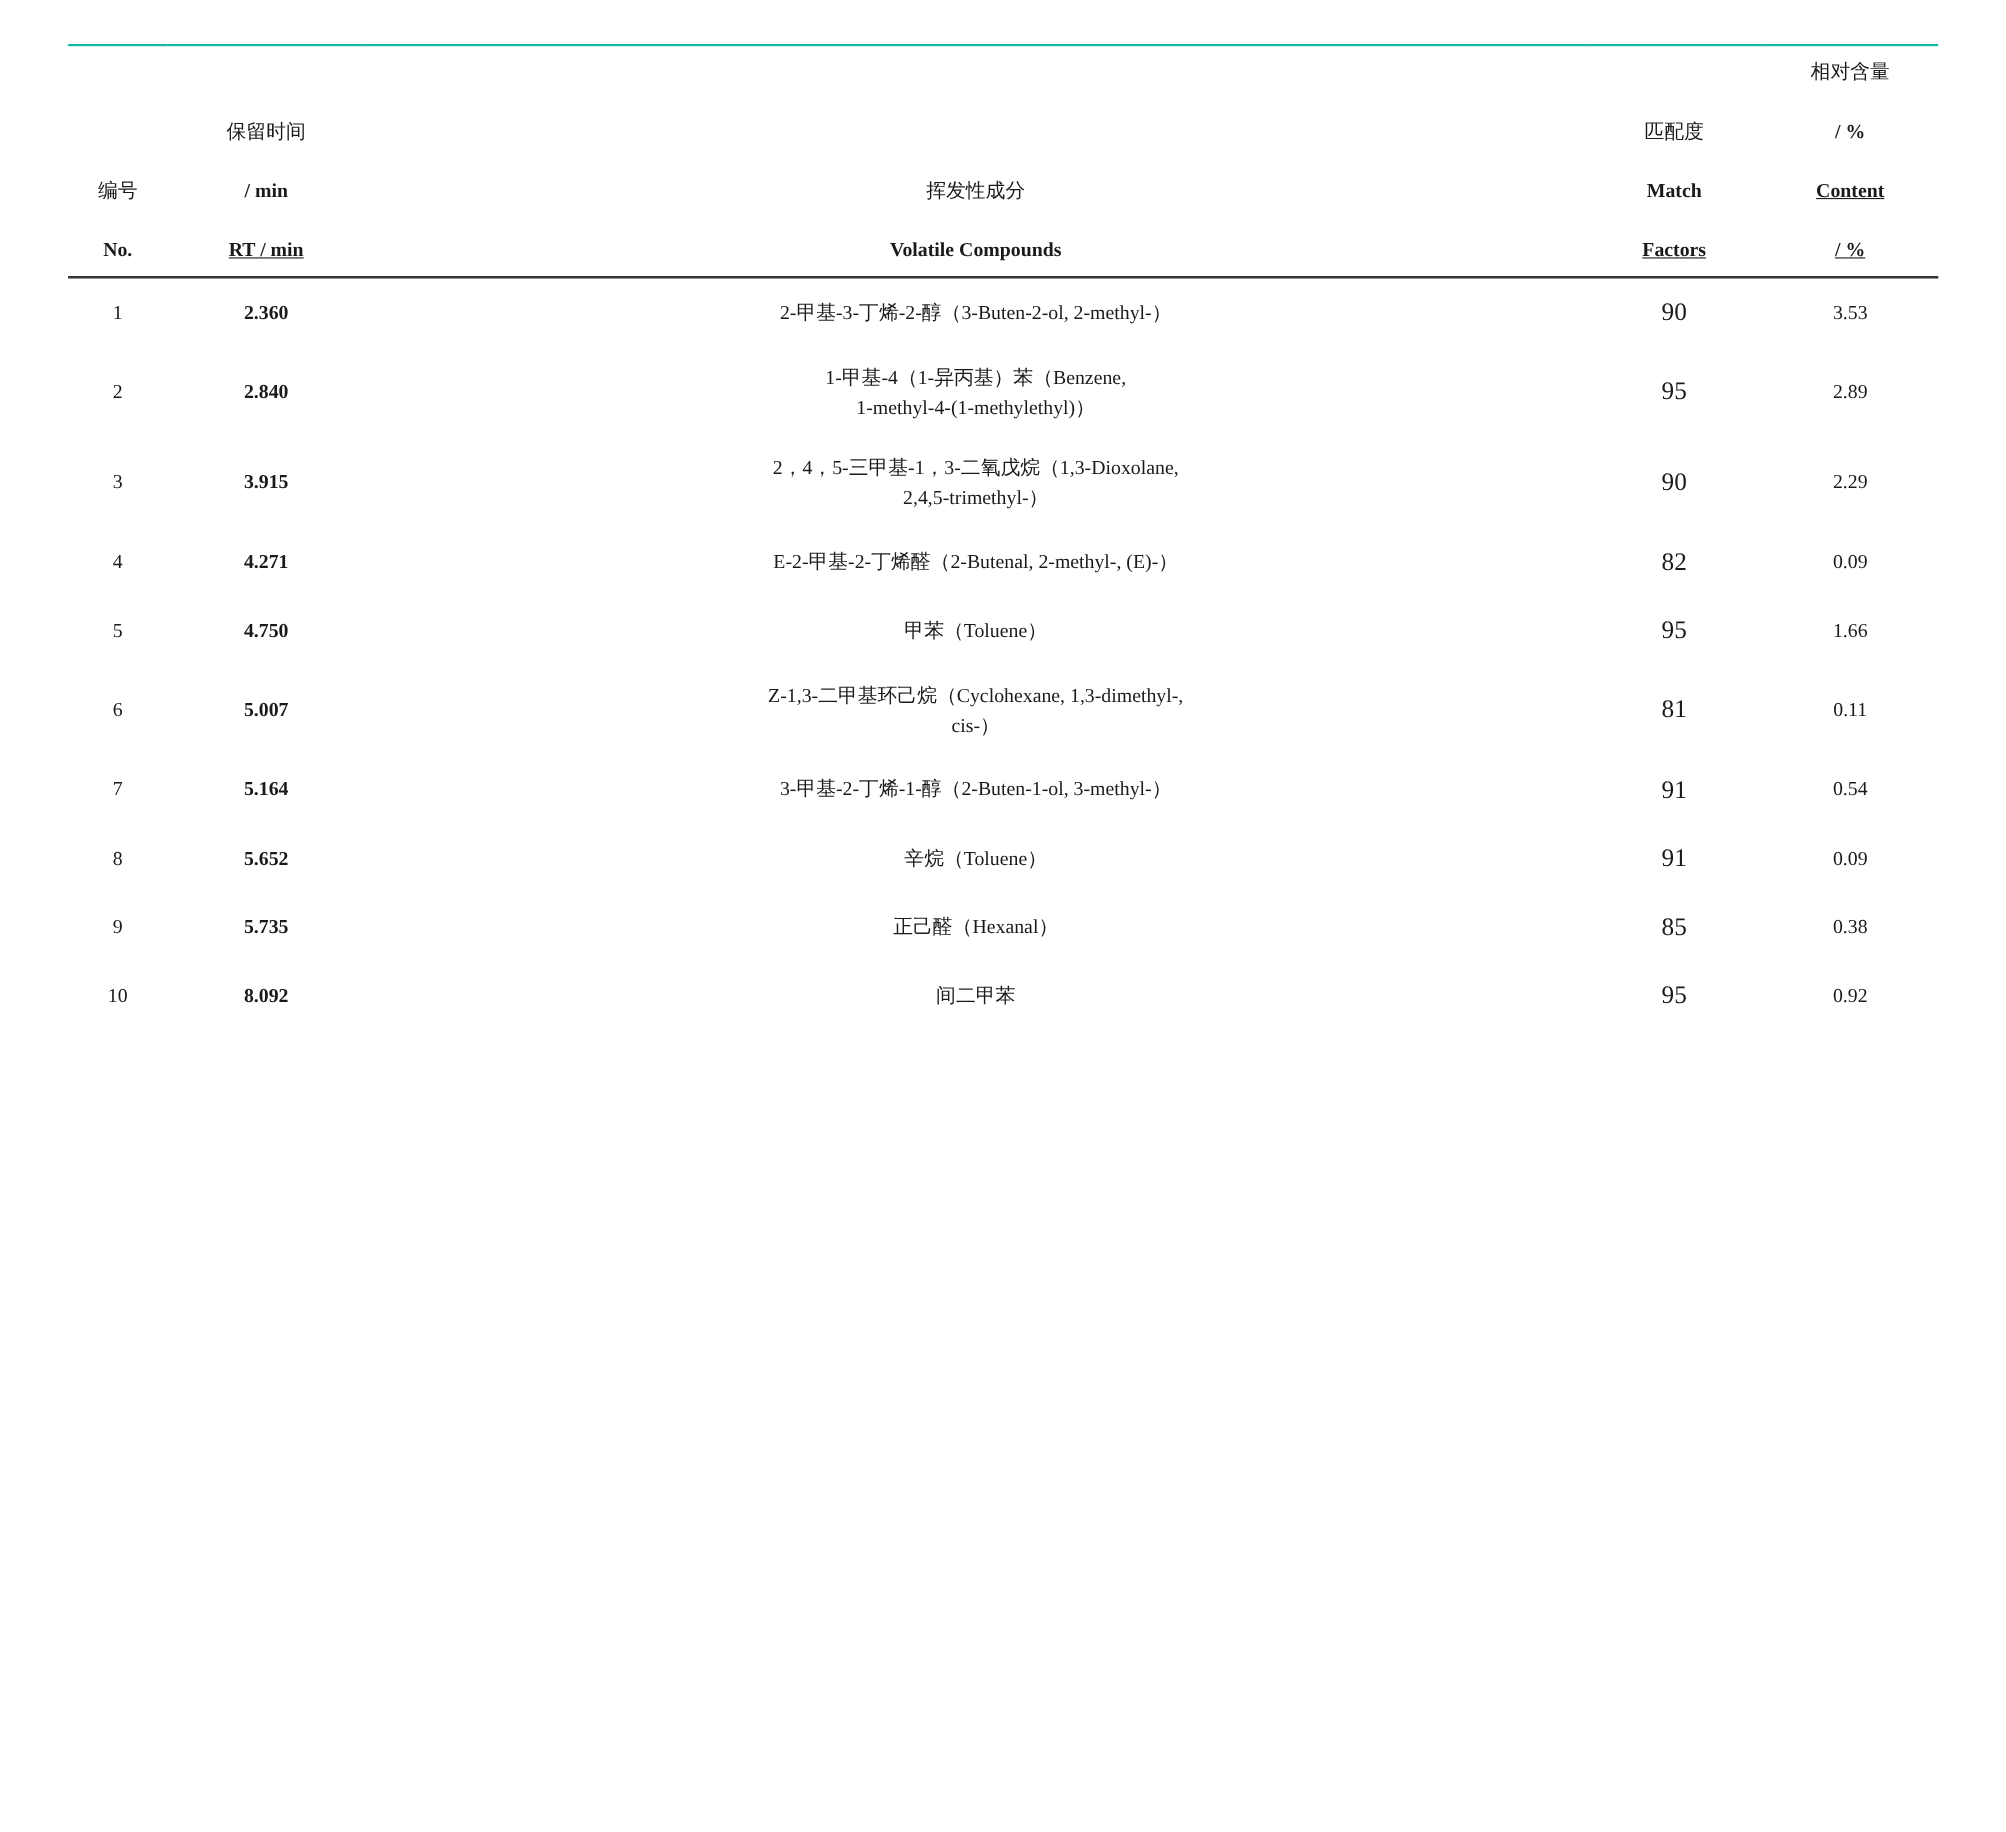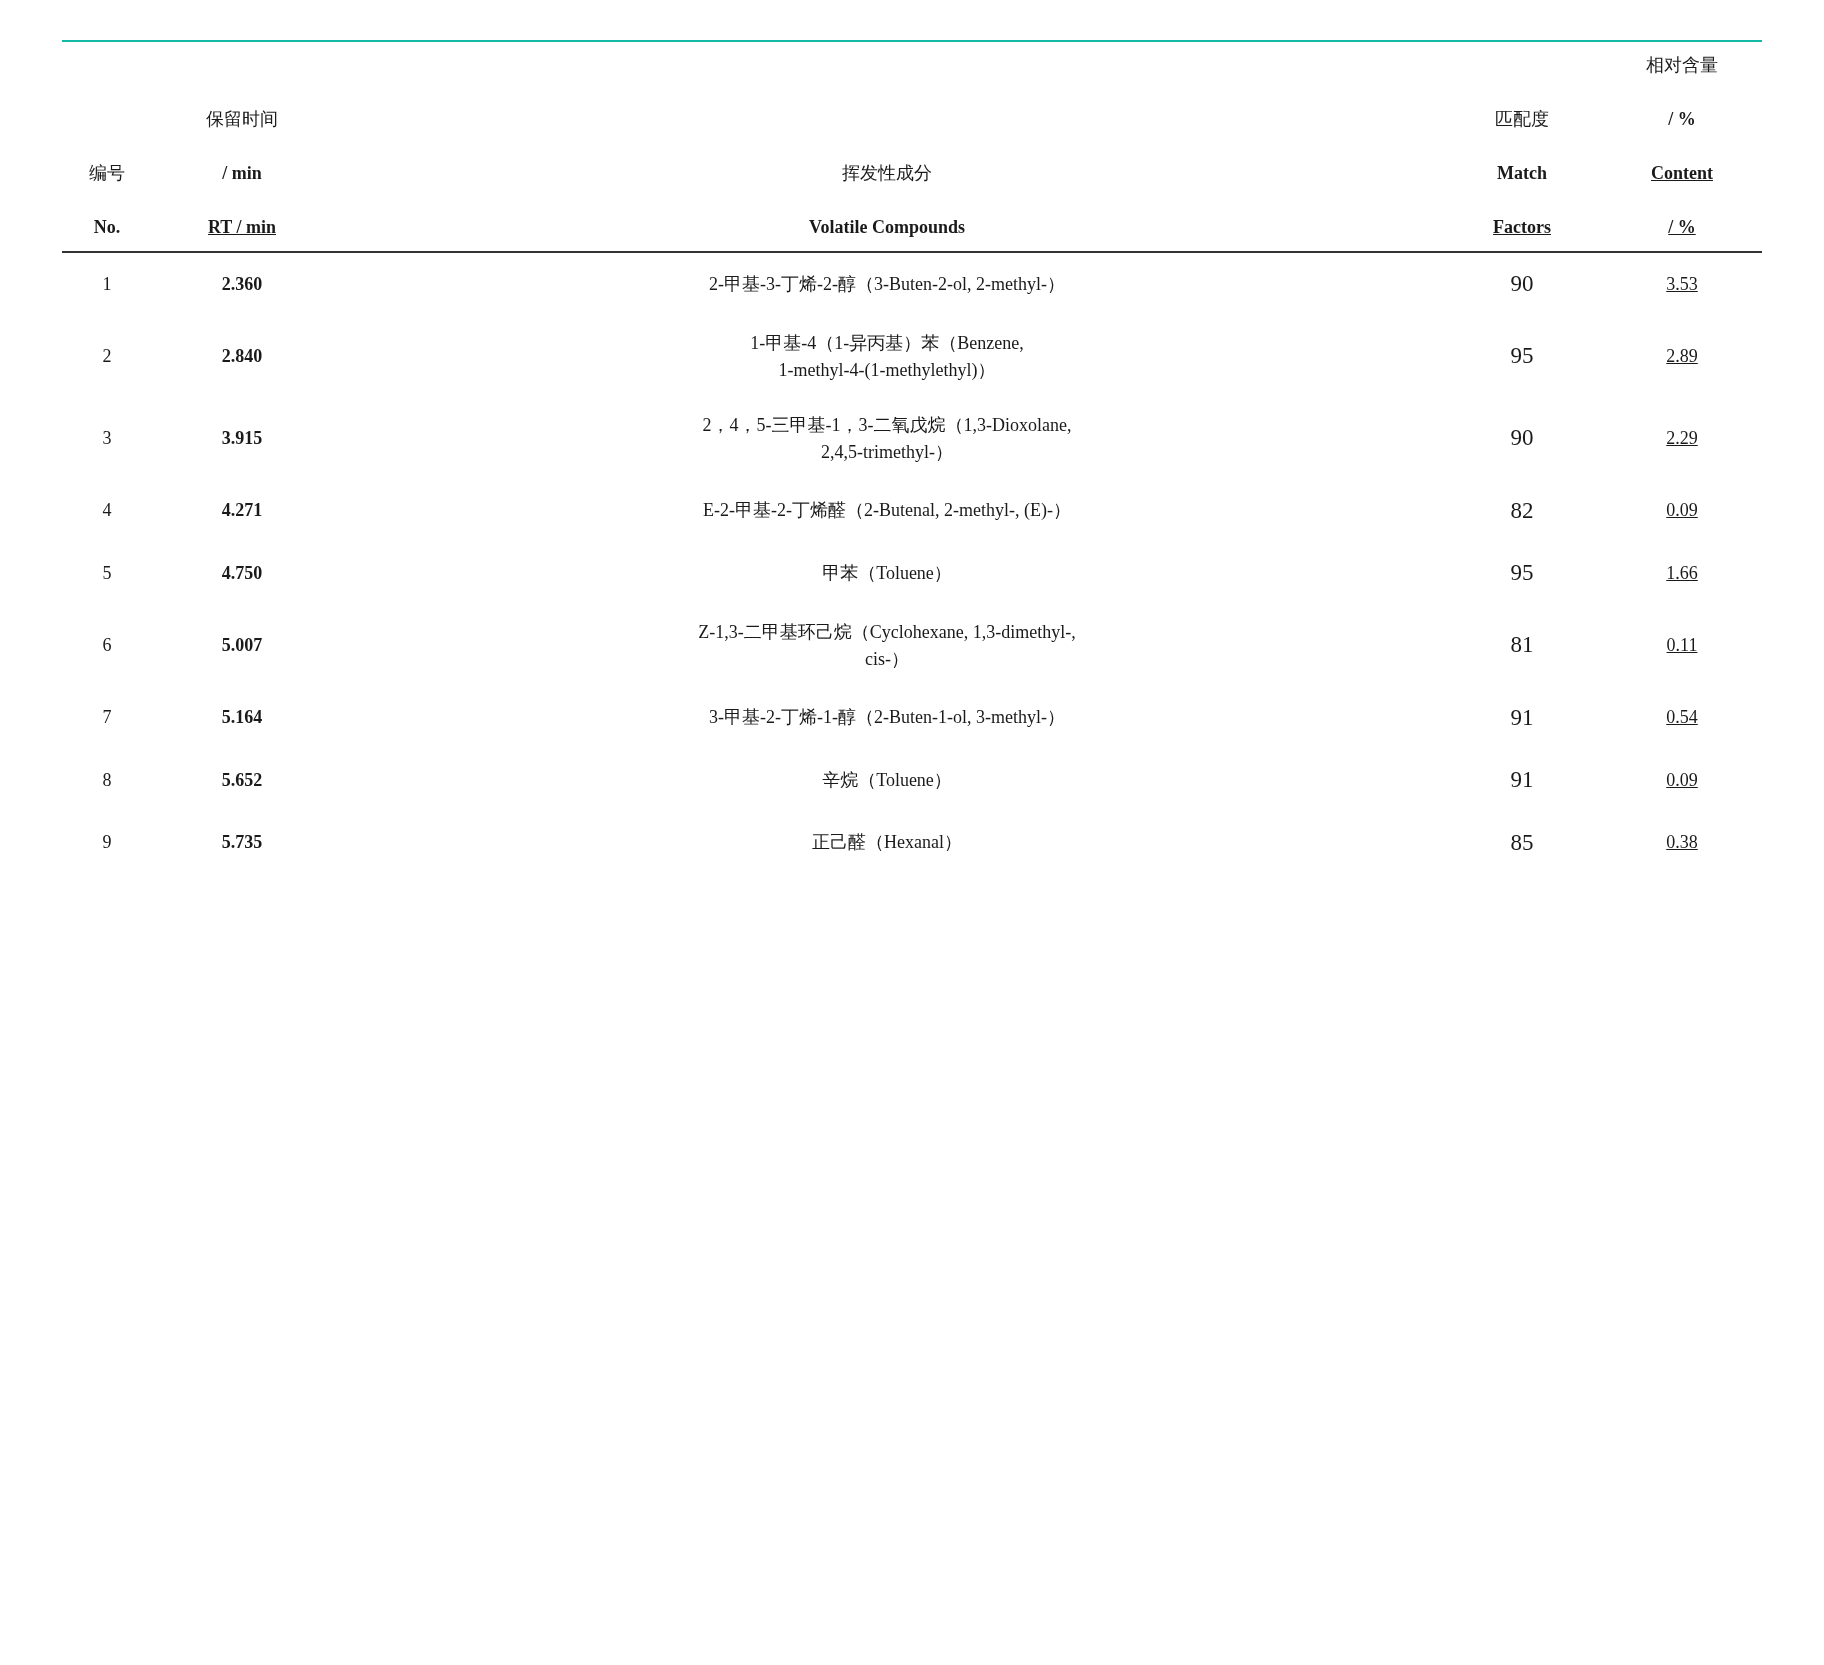--- a/index.html
+++ b/index.html
@@ -102,21 +102,20 @@
       font-size: 18px;
       font-weight: bold;
     }
 
     tbody tr td.match-cell {
       font-size: 23px;
     }
 
     tbody tr td.pct-cell {
       font-size: 18px;
-      text-decoration: underline;
     }
   </style>
 </head>
 <body>
 
 <div class="table-container">
   <table>
     <thead>
       <tr class="header-top">
         <th class="th-no">
@@ -214,15 +213,22 @@
           <td class="match-cell">91</td>
           <td class="pct-cell">0.09</td>
         </tr>
         <tr>
           <td class="num-cell">9</td>
           <td class="rt-cell">5.735</td>
           <td class="compound-cell">正己醛（Hexanal）</td>
           <td class="match-cell">85</td>
           <td class="pct-cell">0.38</td>
         </tr>
+        <tr>
+          <td class="num-cell">10</td>
+          <td class="rt-cell">8.092</td>
+          <td class="compound-cell">间二甲苯</td>
+          <td class="match-cell">95</td>
+          <td class="pct-cell">0.92</td>
+        </tr>
       </tbody>
   </table>
 </div>
 
 </body></html>

